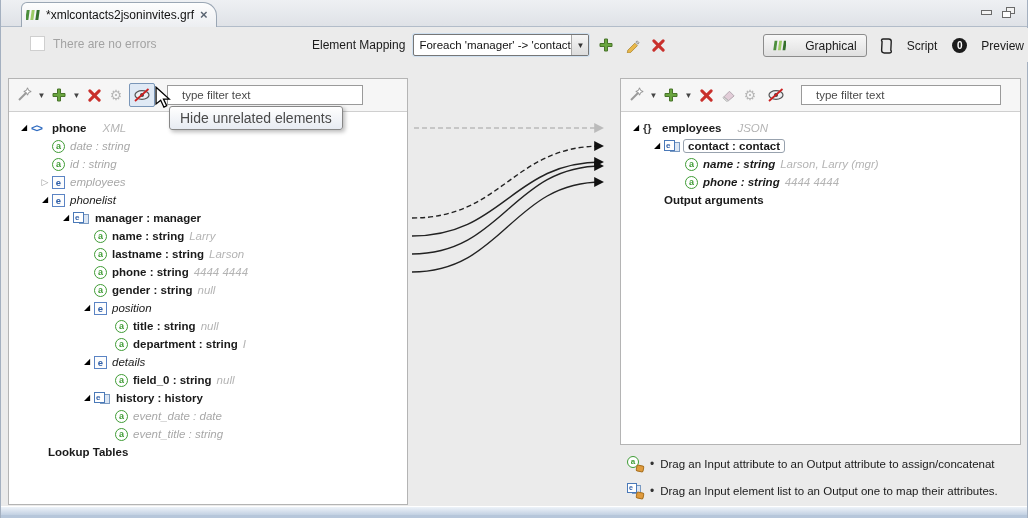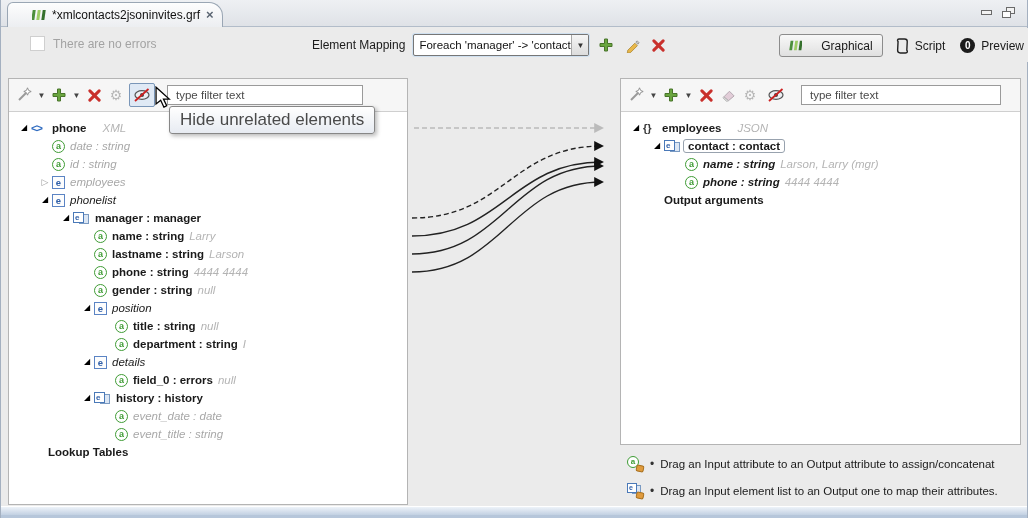--- a/index.html
+++ b/index.html
@@ -4,21 +4,21 @@
 <style>
   * { margin:0; padding:0; box-sizing:border-box; }
   html,body { width:1028px; height:518px; overflow:hidden; }
   body { font-family:"Liberation Sans","DejaVu Sans",sans-serif; font-size:12px; color:#1a1a1a; background:#ebebeb; }
   #app { position:relative; width:1028px; height:518px; background:#ebebeb;
          border-left:1px solid #a4b0c0; border-right:1px solid #a4b0c0; }
 
   
   .tabbar { position:absolute; left:0; top:0; width:100%; height:27px;
             background:linear-gradient(#eef0f3,#dfe2e7); border-bottom:1px solid #b2bcc9; }
-  .tab { position:absolute; left:6px; top:2px; height:25px; padding:0 8px 0 24px;
+  .tab { position:absolute; left:20px; top:2px; height:25px; padding:0 8px 0 4px;
          display:flex; align-items:center; gap:6px;
          background:linear-gradient(#fdfdfd,#eceef1); border:1px solid #9aa6b4; border-bottom:none;
          border-radius:6px 14px 0 0; }
   .tab-title { font-size:12px; color:#111; }
   .tab-close { font-size:13px; font-weight:bold; color:#5a6572; line-height:12px; cursor:default; }
   .win-controls { position:absolute; right:12px; top:7px; display:flex; gap:10px; align-items:center; }
   .ic-min { width:11px; height:5px; border:1px solid #6a6a6a; background:#f2f2f2; }
   .ic-restore { position:relative; width:13px; height:11px; }
   .ic-restore .b1 { position:absolute; right:0; top:0; width:9px; height:7px; border:1px solid #6a6a6a; background:#f2f2f2; }
   .ic-restore .b2 { position:absolute; left:0; bottom:0; width:9px; height:7px; border:1px solid #6a6a6a; background:#fdfdfd; }
@@ -34,36 +34,36 @@
            box-shadow:0 0 0 1px #cfe0f0; }
   .combo .txt { flex:1; padding:0 5px; white-space:nowrap; overflow:hidden; font-size:11.5px; color:#111; }
   .combo .btn { width:17px; align-self:stretch; border-left:1px solid #a8a8a8;
                 background:linear-gradient(#f5f5f5,#dcdcdc); display:flex; align-items:center; justify-content:center;
                 font-size:8px; color:#333; }
   .tbicon { display:inline-flex; align-items:center; justify-content:center; width:18px; height:18px; }
   .view-group { position:absolute; right:16px; top:6px; display:flex; align-items:center; gap:9px; }
   .btn-pressed { display:flex; align-items:center; gap:19px; padding:2px 9px; height:23px;
                  border:1px solid #8c8c8c; border-radius:3px;
                  background:linear-gradient(#f8f8f8,#e0e0e0); }
-  .btn-flat { display:flex; align-items:center; gap:6px; padding:2px 3px; height:23px; }
+  .btn-flat { display:flex; align-items:center; gap:14px; padding:2px 3px; height:23px; }
   .preview-circle { width:15px; height:15px; border-radius:50%; background:#1c1c1c; color:#fff;
                     font-size:10px; font-weight:bold; display:flex; align-items:center; justify-content:center; line-height:1; }
 
   
   .workarea { position:absolute; left:0; top:62px; width:100%; height:444px; background:#ebebeb; }
   .panel { position:absolute; top:16px; height:427px; background:#fff; border:1px solid #b4b4b4; display:flex; flex-direction:column; }
   .lpanel { left:7px;  width:400px; }
   .rpanel { left:619px; width:401px; background:transparent; border:none; }
   .rpanel .whitebox { background:#fff; border:1px solid #b4b4b4; height:367px; display:flex; flex-direction:column; }
   .ptoolbar { height:33px; flex:0 0 33px; background:#f6f6f6; border-bottom:1px solid #cfcfcf;
               display:flex; align-items:center; padding:0 6px; gap:4px; }
   .caret { font-size:8px; color:#444; width:9px; text-align:center; }
   .eyebtn { display:flex; align-items:center; justify-content:center; width:26px; height:24px; }
   .eyebtn.pressed { border:1px solid #7a96b8; border-radius:2px; background:#dfe9f5; }
-  .filter-input { height:20px; border:1px solid #9a9a9a; padding:0 8px; font-size:11.5px;
+  .filter-input { height:20px; border:1px solid #9a9a9a; padding:0 14px; font-size:11.5px;
                   font-family:"Liberation Sans","DejaVu Sans",sans-serif; color:#333; margin-left:8px; }
   .filter-input::placeholder { color:#4a4a4a; opacity:1; }
   .lpanel .filter-input { width:196px; }
   .rpanel .filter-input { width:200px; }
   .treebox { flex:1; overflow:hidden; padding-top:7px; background:#fff; }
 
   
   .trow { display:flex; align-items:center; height:18px; font-size:11.5px; white-space:nowrap; }
   .slot { flex:0 0 17px; }
   .slot.arrow { flex:0 0 14px; text-align:center; font-size:8px; color:#000; line-height:18px; }
@@ -101,21 +101,21 @@
                         line-height:10px; text-align:center; }
   .hint-ic .mini-b1 { position:absolute; left:6px; top:2px; width:9px; height:9px; background:#dbe6f4; border:1px solid #7a9ac2; }
   .hint-ic .mini-b2 { position:absolute; left:1px; top:0; width:10px; height:10px; background:#fff; border:1px solid #4a79b8;
                       font-size:7px; font-weight:bold; color:#2f5fa8; line-height:8px; padding-left:1px; }
   .hint-ic .hand { position:absolute; right:0; bottom:0; width:8px; height:7px; background:#e09b3d;
                    border:1px solid #a8701f; border-radius:2px; transform:rotate(12deg); }
 
   
   .tooltip { position:absolute; left:168px; top:106px; padding:3px 10px;
              background:linear-gradient(#ffffff,#e7ebf2); border:1px solid #878787; border-radius:3px;
-             box-shadow:2px 2px 4px rgba(0,0,0,.28); color:#4a4a4a; font-size:17px; white-space:nowrap; z-index:30; }
+             box-shadow:2px 2px 4px rgba(0,0,0,.28); color:#4a4a4a; font-size:14px; white-space:nowrap; z-index:30; }
   .cursor { position:absolute; left:153px; top:86px; z-index:40; }
 
   
   .bottomstrip { position:absolute; left:0; bottom:0; width:100%; height:12px;
                  background:linear-gradient(#eef3f9,#c2d0e2); border-top:1px solid #ffffff;
                  border-bottom:3px solid #b6c6da; }
 </style>
 </head>
 <body>
 
@@ -301,21 +301,21 @@
             <span class="val">I</span>
           </div>
           <div class="trow" style="padding-left: 71px;">
             <span class="slot arrow">◢</span>
             <span class="ic elem">e</span>
             <span class="lbl italic">details</span>
           </div>
           <div class="trow" style="padding-left: 92px;">
             <span class="slot arrow"></span>
             <span class="ic attr">a</span>
-            <span class="lbl bold">field_0 : errors</span>
+            <span class="lbl bold">field_0 : string</span>
             <span class="val">null</span>
           </div>
           <div class="trow" style="padding-left: 71px;">
             <span class="slot arrow">◢</span>
             <span class="ic elist">
               <span class="back"></span>
               <span class="front">e</span>
             </span>
             <span class="lbl bold">history : history</span>
           </div>

